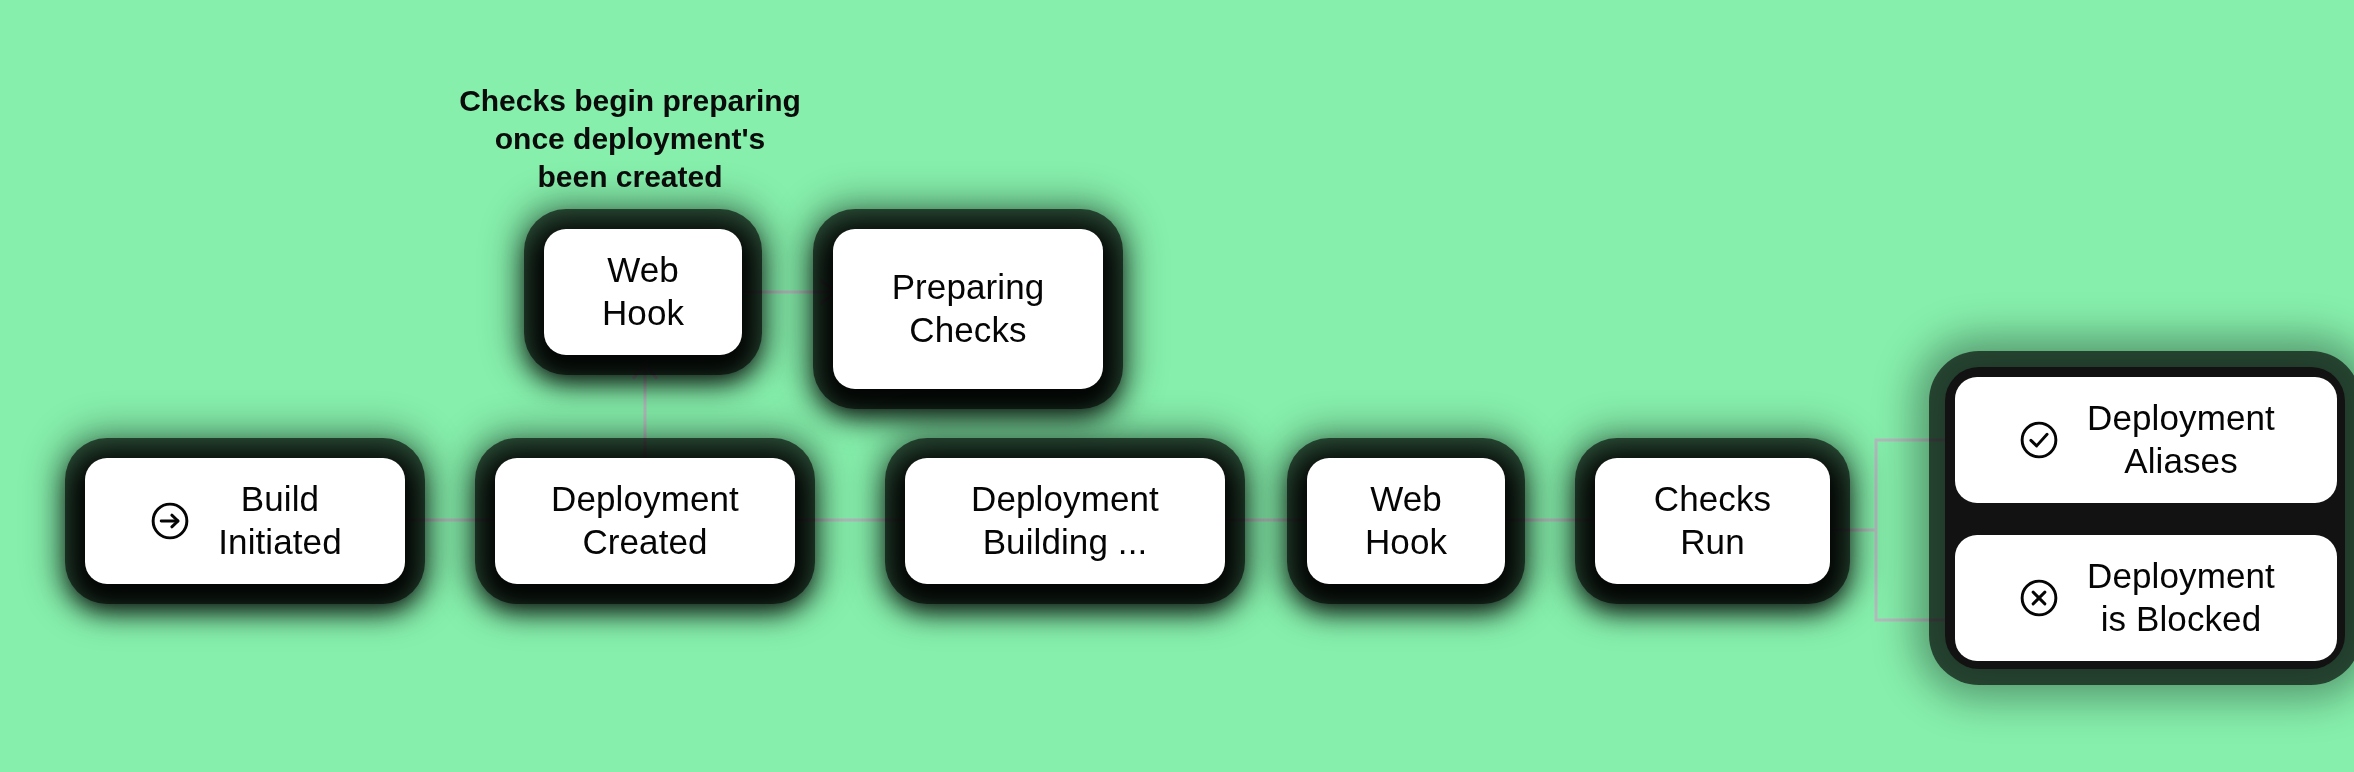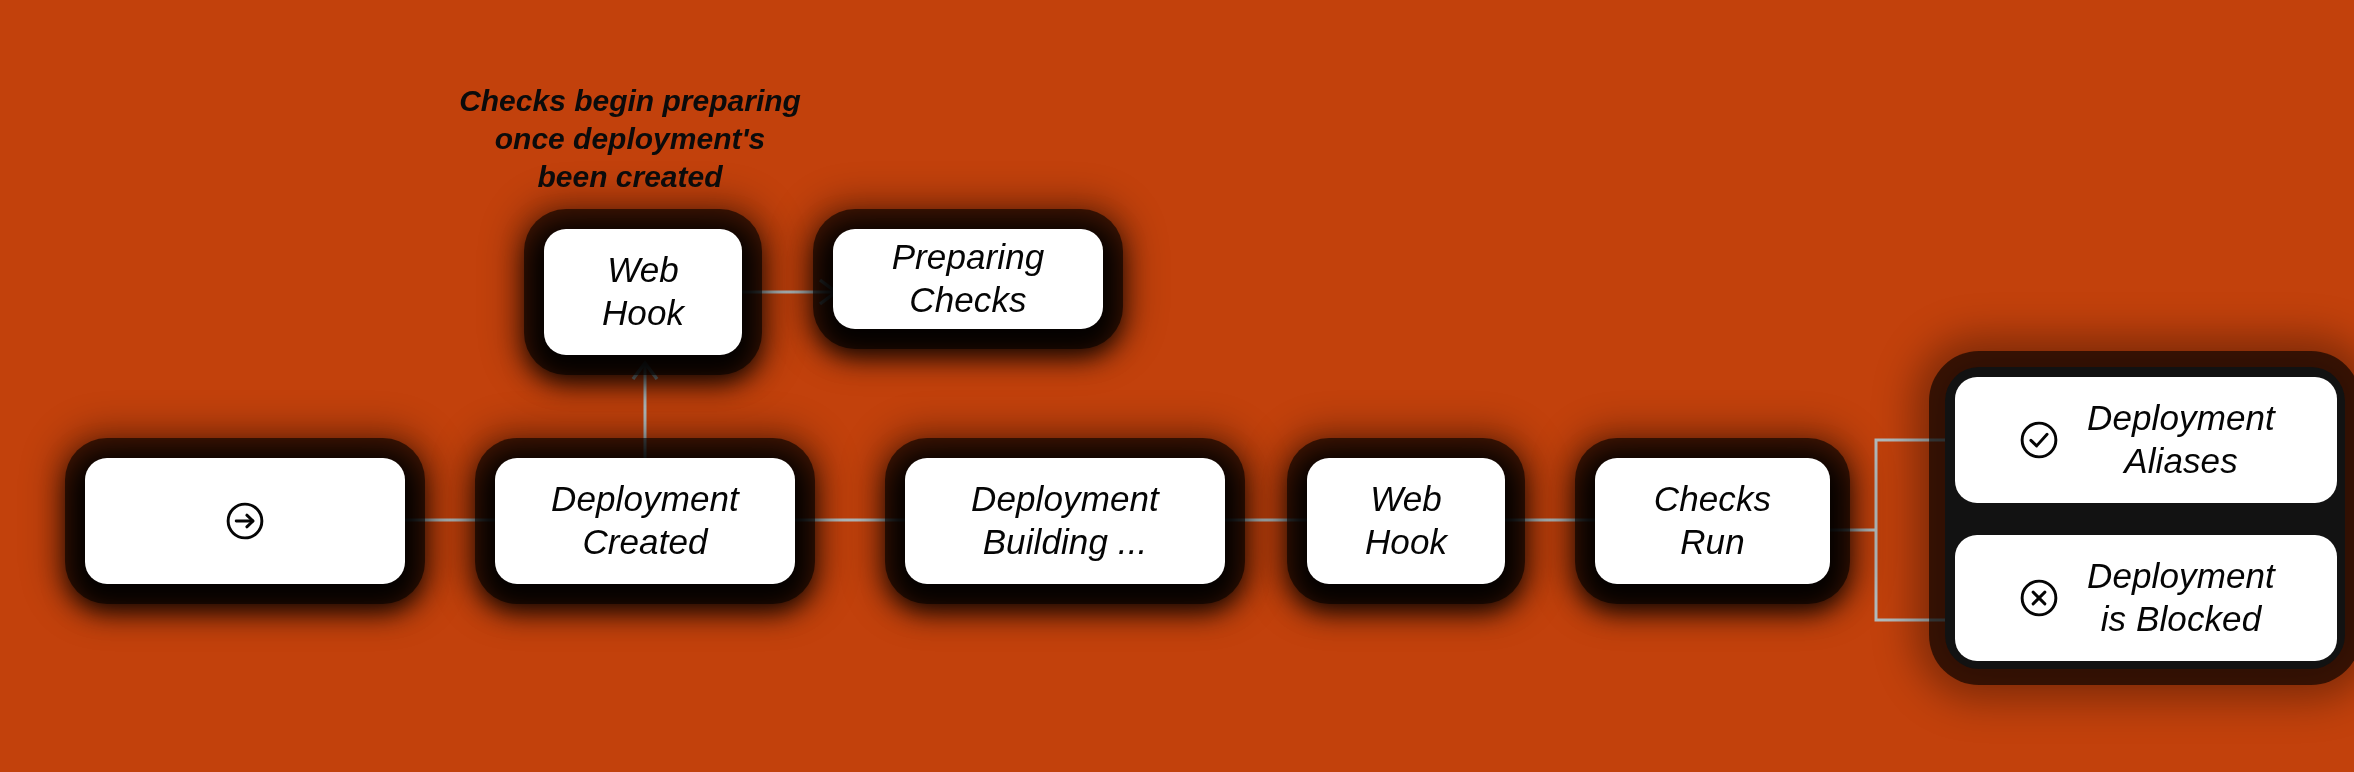--- a/index.html
+++ b/index.html
@@ -9,22 +9,21 @@
   body {
     width: 2354px;
     height: 772px;
     overflow: hidden;
     font-family: "Liberation Sans", sans-serif;
   }
   #canvas {
     position: relative;
     width: 2354px;
     height: 772px;
-    background: #c2410c;
-    font-style: italic;
+    background: #86efac;
   }
 
   
   .node {
     position: absolute;
     background: #ffffff;
     border-radius: 22px;
     display: flex;
     align-items: center;
     justify-content: center;
@@ -150,34 +149,36 @@
 once deployment's
 been created</div>
 
   <div class="node" style="left:544px; top:229px; width:198px; height:126px;">
     <div class="node-inner">
       <span class="node-label">Web
 Hook</span>
     </div>
   </div>
 
-  <div class="node" style="left:833px; top:229px; width:270px; height:100px;">
+  <div class="node" style="left:833px; top:229px; width:270px; height:160px;">
     <div class="node-inner">
       <span class="node-label">Preparing
 Checks</span>
     </div>
   </div>
 
   <div class="node" style="left:85px; top:458px; width:320px; height:126px;">
     <div class="node-inner">
       <svg class="node-icon" viewBox="0 0 24 24" fill="none" stroke="#050505" stroke-width="1.6" stroke-linecap="round" stroke-linejoin="round">
         <circle cx="12" cy="12" r="9.2"></circle>
         <line x1="7.2" y1="12" x2="16.2" y2="12"></line>
         <polyline points="13,8.8 16.4,12 13,15.2"></polyline>
       </svg>
+      <span class="node-label">Build
+Initiated</span>
     </div>
   </div>
 
   <div class="node" style="left:495px; top:458px; width:300px; height:126px;">
     <div class="node-inner">
       <span class="node-label">Deployment
 Created</span>
     </div>
   </div>
 

